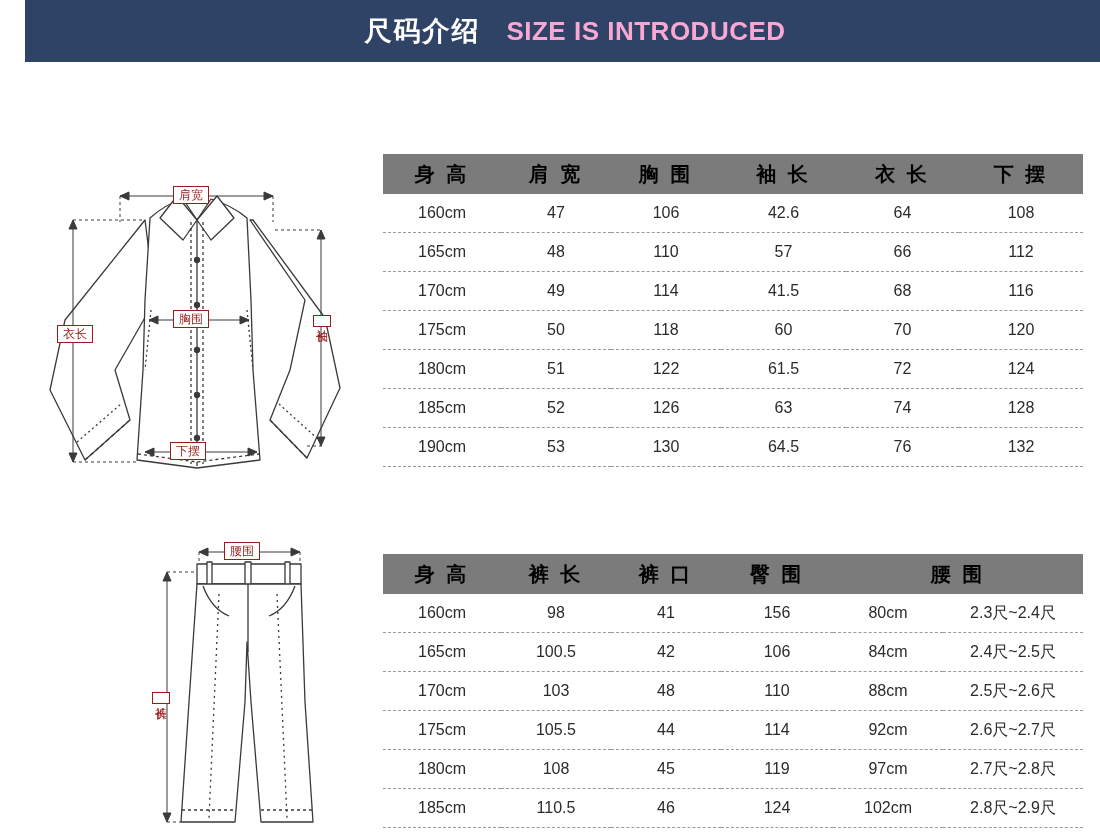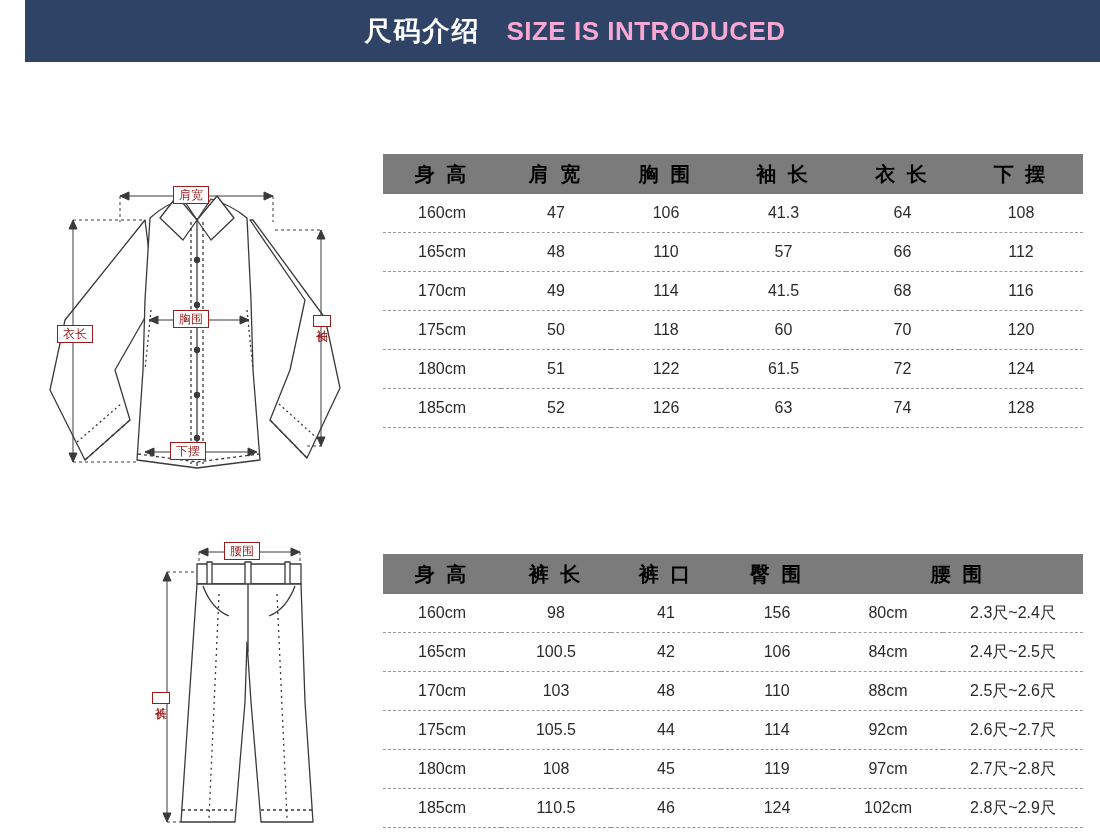--- a/index.html
+++ b/index.html
@@ -260,21 +260,21 @@
             <th>袖 长</th>
             <th>衣 长</th>
             <th>下 摆</th>
           </tr>
         </thead>
         <tbody>
           <tr>
             <td>160cm</td>
             <td>47</td>
             <td>106</td>
-            <td>41.3</td>
+            <td>42.6</td>
             <td>64</td>
             <td>108</td>
           </tr>
           <tr>
             <td>165cm</td>
             <td>48</td>
             <td>110</td>
             <td>57</td>
             <td>66</td>
             <td>112</td>
@@ -303,20 +303,28 @@
             <td>72</td>
             <td>124</td>
           </tr>
           <tr>
             <td>185cm</td>
             <td>52</td>
             <td>126</td>
             <td>63</td>
             <td>74</td>
             <td>128</td>
+          </tr>
+          <tr>
+            <td>190cm</td>
+            <td>53</td>
+            <td>130</td>
+            <td>64.5</td>
+            <td>76</td>
+            <td>132</td>
           </tr>
         </tbody>
       </table>
     </div>
 
     <div class="table-wrap bottom">
       <table class="size">
         <colgroup>
           <col style="width:118px">
             <col style="width:110px">

